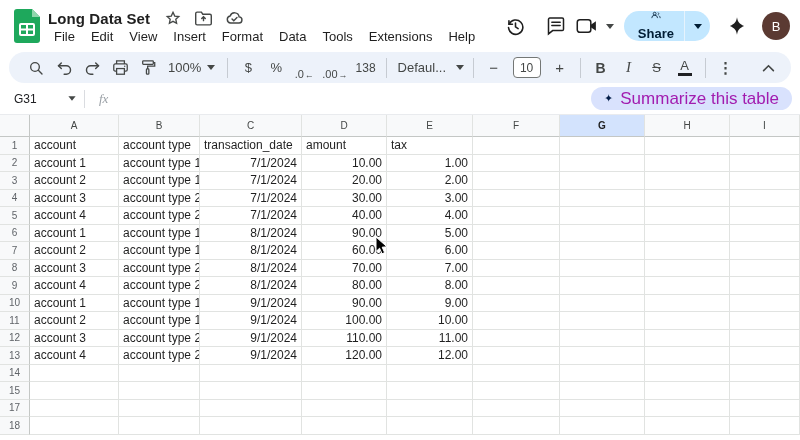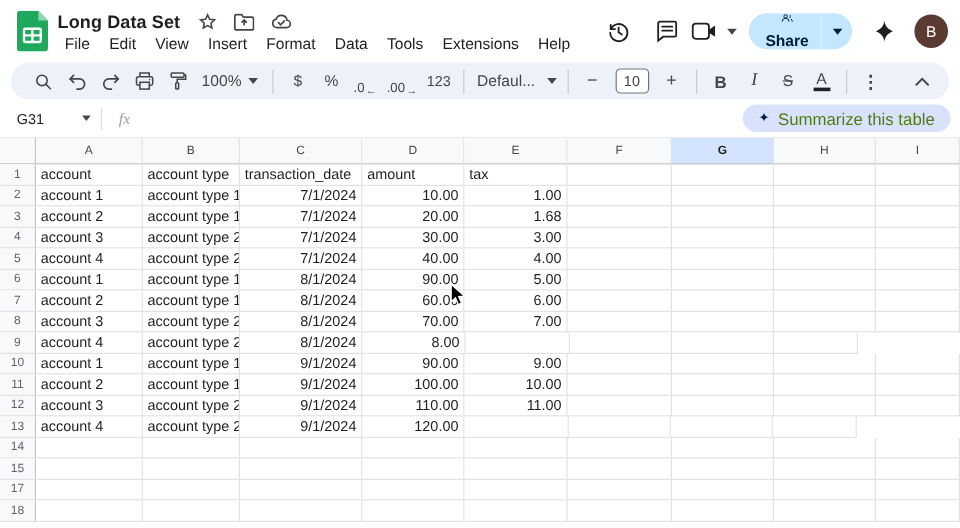--- a/index.html
+++ b/index.html
@@ -47,21 +47,21 @@
 
   
   #formulabar { position:absolute; left:0; top:83px; width:800px; height:32px; background:#fff; display:flex; align-items:center; border-bottom:1px solid #e9ebee; }
   #name-box { width:76px; margin-left:8px; display:flex; align-items:center; justify-content:space-between; padding:0 8px 0 6px; height:24px; }
   #name-box-value { font-size:12px; color:#202124; }
   #name-box .caret-down { border-top-color:#444746; transform:scale(.9); }
   #fx-sep { width:1px; height:18px; background:#dadce0; }
   #fx-label { font-size:13px; font-style:italic; color:#9aa0a6; font-family:"Liberation Serif", serif; margin-left:14px; }
   #summarize-chip { position:absolute; right:8px; top:4px; height:23px; background:#d9e2fd; border-radius:12px; display:flex; align-items:center; gap:7px; padding:0 13px; }
   #summarize-chip .spark { color:#041e49; font-size:11px; }
-  #summarize-label { font-size:14px; color:#4d7c0f; font-weight:400; }
+  #summarize-label { font-size:17px; color:#a21caf; font-weight:400; }
 
   
   #grid { position:absolute; left:0; top:115px; width:800px; height:325px; overflow:hidden; background:#fff; }
   #col-headers { display:flex; height:22px; }
   .corner-cell { width:30px; height:22px; background:#f8f9fa; border-right:1px solid #c4c7c5; border-bottom:1px solid #c4c7c5; flex:none; }
   .col-head { height:22px; background:#f8f9fa; border-right:1px solid #e1e3e1; border-bottom:1px solid #c4c7c5; font-size:10px; color:#444746; display:flex; align-items:center; justify-content:center; flex:none; }
   .col-head.selected { background:#d3e3fd; color:#1f1f1f; font-weight:700; }
   .sheet-row { display:flex; height:17.5px; }
   .row-num { width:30px; background:#f8f9fa; border-right:1px solid #c4c7c5; border-bottom:1px solid #e1e3e1; font-size:10px; color:#5f6368; display:flex; align-items:center; justify-content:center; flex:none; }
   .cell { border-right:1px solid #e1e3e1; border-bottom:1px solid #e1e3e1; font-size:12px; color:#1f1f1f; line-height:16.5px; padding:0 4px; white-space:nowrap; overflow:hidden; flex:none; }
@@ -201,21 +201,21 @@
   <span class="tool-btn">$</span>
   <span class="tool-btn">%</span>
   <span class="tool-btn decimal-ico">
       <span>.0</span>
       <span class="arr">←</span>
     </span>
   <span class="tool-btn decimal-ico">
       <span>.00</span>
       <span class="arr">→</span>
     </span>
-  <span class="tool-btn" style="font-size:12px">123</span>
+  <span class="tool-btn" style="font-size:12px">138</span>
   <span class="tool-sep"></span>
   <span class="tool-btn" id="font-btn">
     <span class="tool-text">Defaul...</span>
     <span class="caret-down"></span>
   </span>
   <span class="tool-sep"></span>
   <span class="tool-btn" style="font-size:15px">−</span>
   <span id="font-size-box">10</span>
   <span class="tool-btn" style="font-size:15px">+</span>
   <span class="tool-sep"></span>
@@ -288,21 +288,21 @@
         <div class="cell" style="width: 85px;"></div>
         <div class="cell" style="width: 85px;"></div>
         <div class="cell" style="width: 70px;"></div>
       </div>
       <div class="sheet-row">
         <div class="row-num">3</div>
         <div class="cell" style="width: 89px;">account 2</div>
         <div class="cell" style="width: 81px;">account type 1</div>
         <div class="cell right" style="width: 102px;">7/1/2024</div>
         <div class="cell right" style="width: 85px;">20.00</div>
-        <div class="cell right" style="width: 86px;">1.68</div>
+        <div class="cell right" style="width: 86px;">2.00</div>
         <div class="cell" style="width: 87px;"></div>
         <div class="cell" style="width: 85px;"></div>
         <div class="cell" style="width: 85px;"></div>
         <div class="cell" style="width: 70px;"></div>
       </div>
       <div class="sheet-row">
         <div class="row-num">4</div>
         <div class="cell" style="width: 89px;">account 3</div>
         <div class="cell" style="width: 81px;">account type 2</div>
         <div class="cell right" style="width: 102px;">7/1/2024</div>
@@ -359,20 +359,21 @@
         <div class="cell" style="width: 87px;"></div>
         <div class="cell" style="width: 85px;"></div>
         <div class="cell" style="width: 85px;"></div>
         <div class="cell" style="width: 70px;"></div>
       </div>
       <div class="sheet-row">
         <div class="row-num">9</div>
         <div class="cell" style="width: 89px;">account 4</div>
         <div class="cell" style="width: 81px;">account type 2</div>
         <div class="cell right" style="width: 102px;">8/1/2024</div>
+        <div class="cell right" style="width: 85px;">80.00</div>
         <div class="cell right" style="width: 86px;">8.00</div>
         <div class="cell" style="width: 87px;"></div>
         <div class="cell" style="width: 85px;"></div>
         <div class="cell" style="width: 85px;"></div>
         <div class="cell" style="width: 70px;"></div>
       </div>
       <div class="sheet-row">
         <div class="row-num">10</div>
         <div class="cell" style="width: 89px;">account 1</div>
         <div class="cell" style="width: 81px;">account type 1</div>
@@ -407,20 +408,21 @@
         <div class="cell" style="width: 85px;"></div>
         <div class="cell" style="width: 85px;"></div>
         <div class="cell" style="width: 70px;"></div>
       </div>
       <div class="sheet-row">
         <div class="row-num">13</div>
         <div class="cell" style="width: 89px;">account 4</div>
         <div class="cell" style="width: 81px;">account type 2</div>
         <div class="cell right" style="width: 102px;">9/1/2024</div>
         <div class="cell right" style="width: 85px;">120.00</div>
+        <div class="cell right" style="width: 86px;">12.00</div>
         <div class="cell" style="width: 87px;"></div>
         <div class="cell" style="width: 85px;"></div>
         <div class="cell" style="width: 85px;"></div>
         <div class="cell" style="width: 70px;"></div>
       </div>
       <div class="sheet-row">
         <div class="row-num">14</div>
         <div class="cell" style="width: 89px;"></div>
         <div class="cell" style="width: 81px;"></div>
         <div class="cell" style="width: 102px;"></div>

